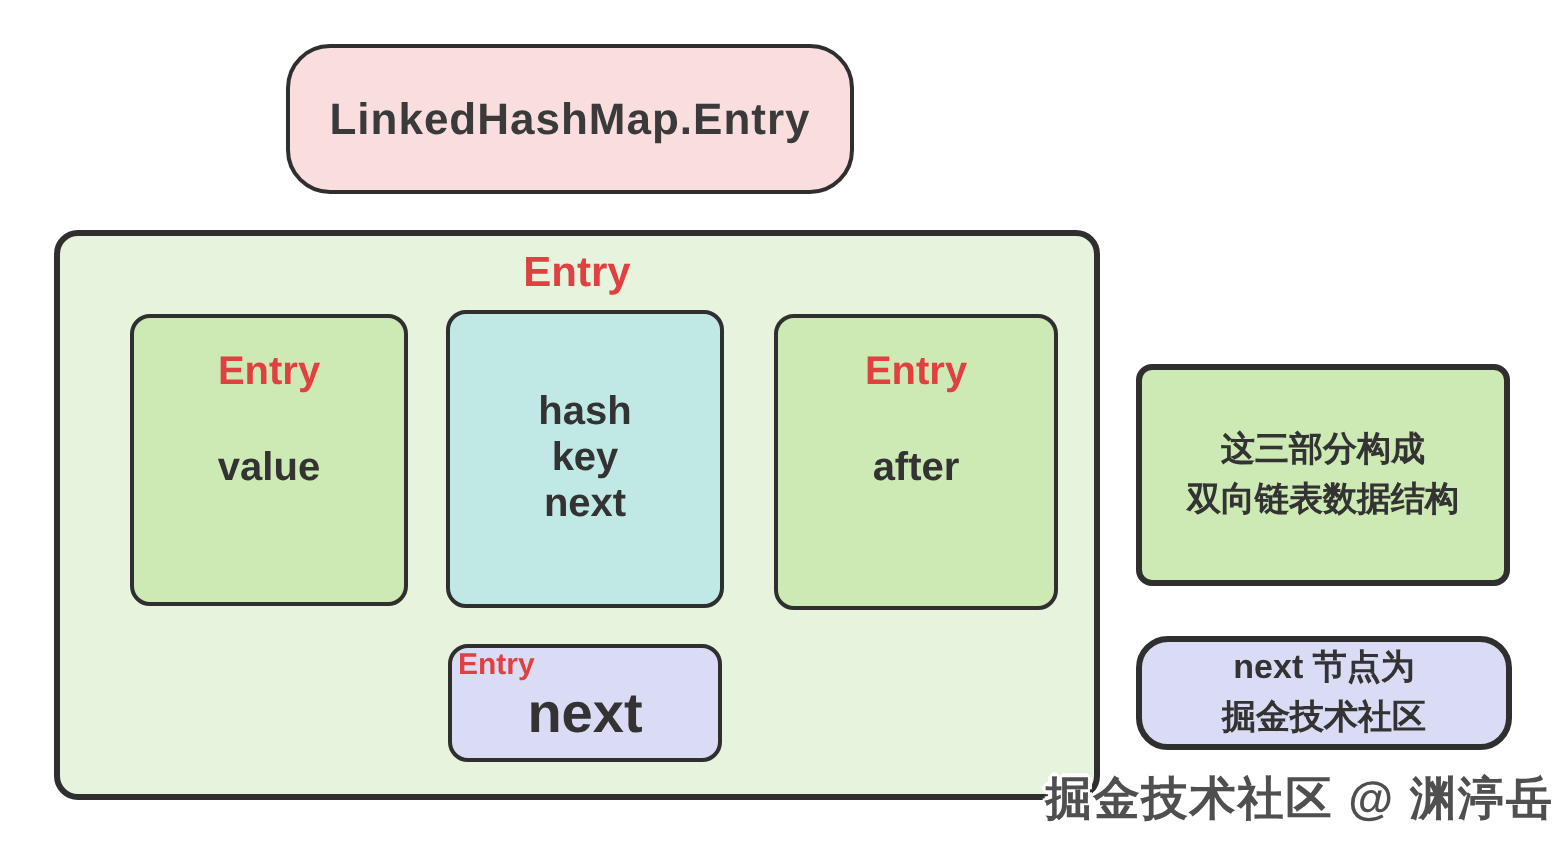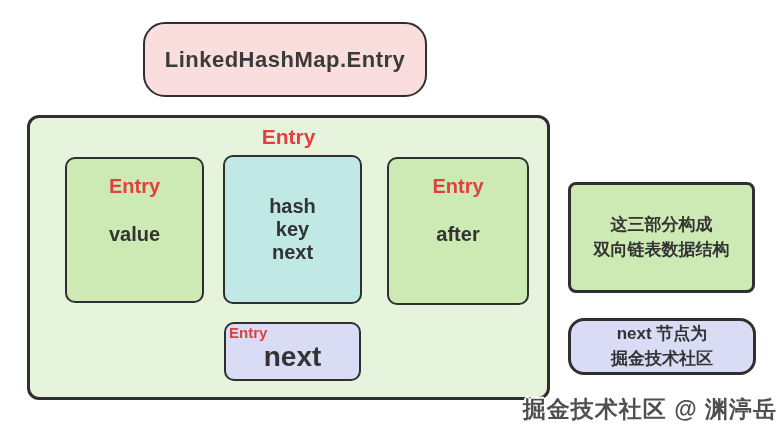--- a/index.html
+++ b/index.html
@@ -80,21 +80,21 @@
     border-radius: 8px;
   }
   .annotation-next {
     left: 568px; top: 318px; width: 188px; height: 57px;
     background: #d9dcf4;
     border-radius: 16px;
   }
   
   .watermark {
     position: absolute;
-    right: 4px; bottom: 0;
+    right: 4px; bottom: 10px;
     font-size: 23px; font-weight: bold;
     color: #4f4f4f;
     letter-spacing: 1px;
     text-shadow:
       -1px -1px 0 #fff, 1px -1px 0 #fff,
       -1px  1px 0 #fff, 1px  1px 0 #fff,
       -2px  0   0 #fff, 2px  0   0 #fff,
        0   -2px 0 #fff, 0    2px 0 #fff;
     white-space: nowrap;
   }

